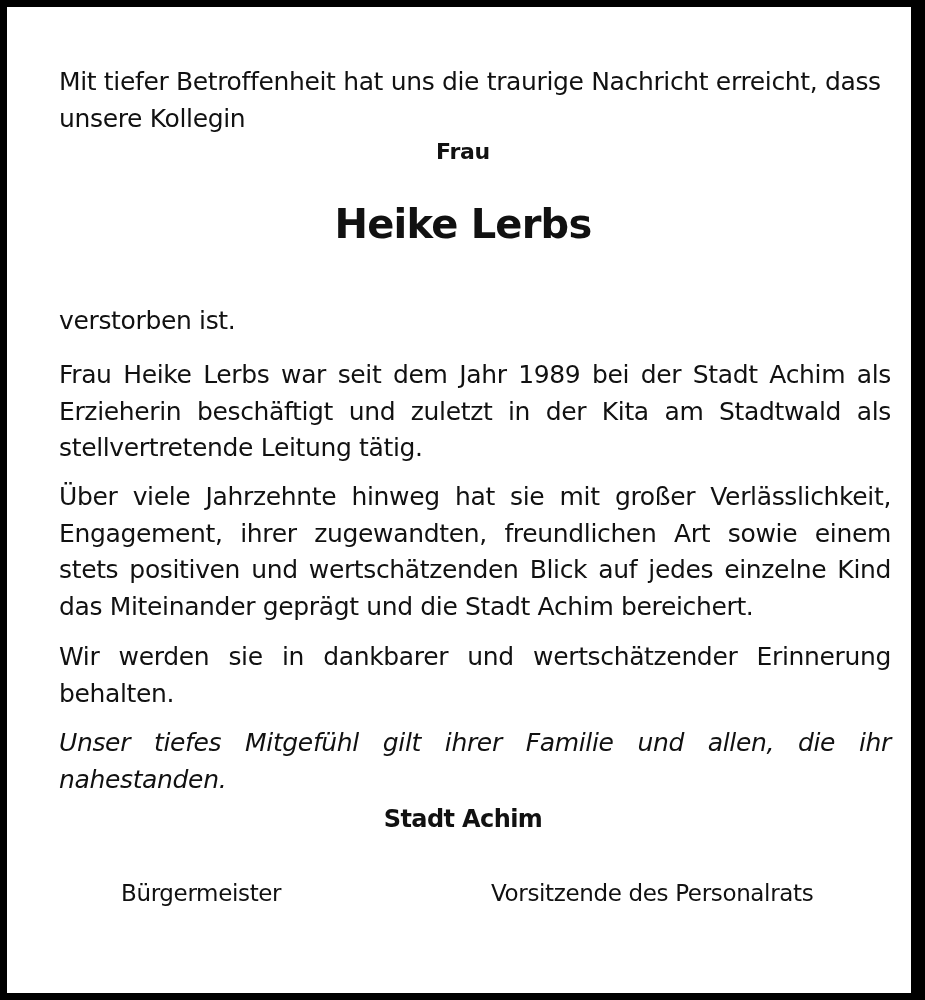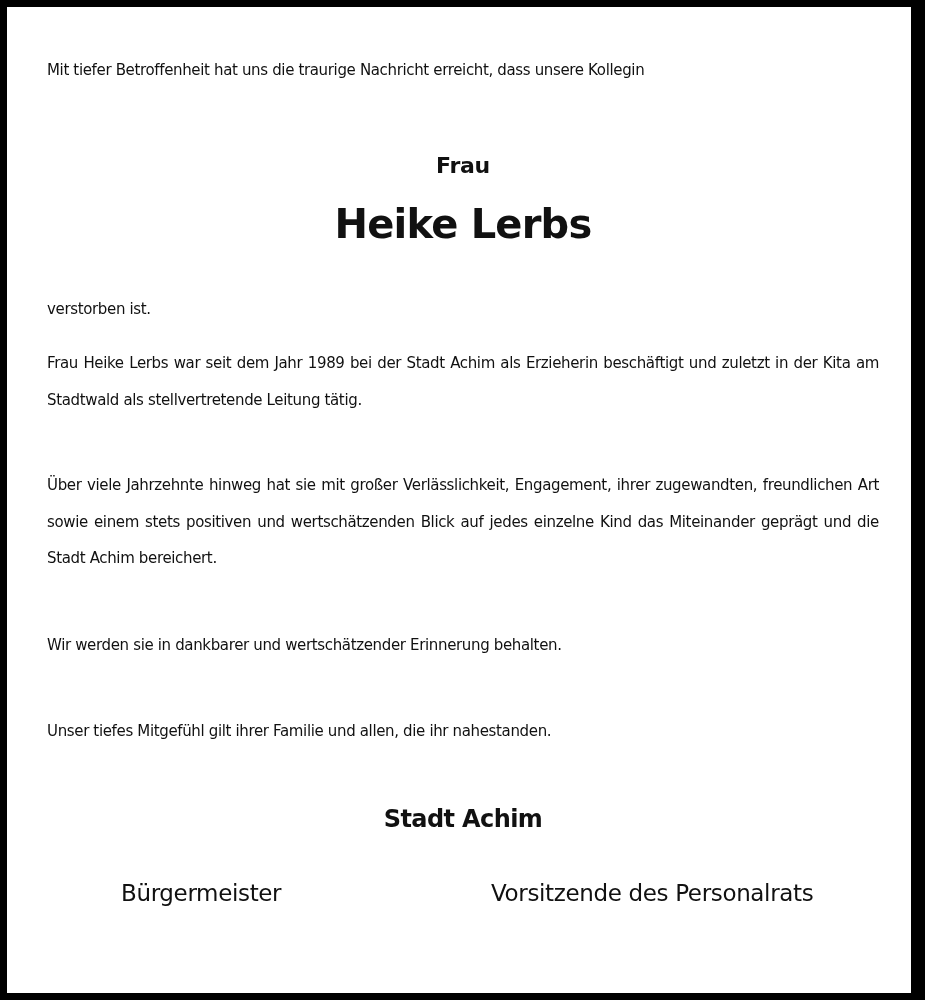--- a/index.html
+++ b/index.html
@@ -27,31 +27,31 @@
       left: 40px;
       top: 0;
       width: 832px;
       font-family: "DejaVu Sans", sans-serif;
       color: #111;
     }
     .p {
       position: absolute;
       left: 0;
       width: 832px;
-      font-size: 15px;
+      font-size: 25px;
       line-height: 36.5px;
       letter-spacing: -0.35px;
       text-align: justify;
-      margin: 0;
+      margin: 12px;
     }
     .p.last-left { text-align-last: left; }
     .intro { top: 45px; text-align: left; }
     .frau {
       position: absolute;
-      top: 146px;
+      top: 132px;
       left: 0;
       width: 832px;
       text-align: center;
       font-weight: bold;
       font-size: 22px;
       letter-spacing: -0.3px;
     }
     .name {
       position: absolute;
       top: 187px;
@@ -60,21 +60,21 @@
       text-align: center;
       font-weight: bold;
       font-size: 40px;
       letter-spacing: -0.8px;
       line-height: 60px;
     }
     .p1 { top: 284px; text-align: left; }
     .p2 { top: 338px; }
     .p3 { top: 460px; }
     .p4 { top: 620px; }
-    .p5 { top: 706px; }
+    .p5 { top: 706px; font-style: italic; }
     .org {
       position: absolute;
       top: 798px;
       left: 0;
       width: 832px;
       text-align: center;
       font-weight: bold;
       font-size: 24px;
       letter-spacing: -0.6px;
     }

